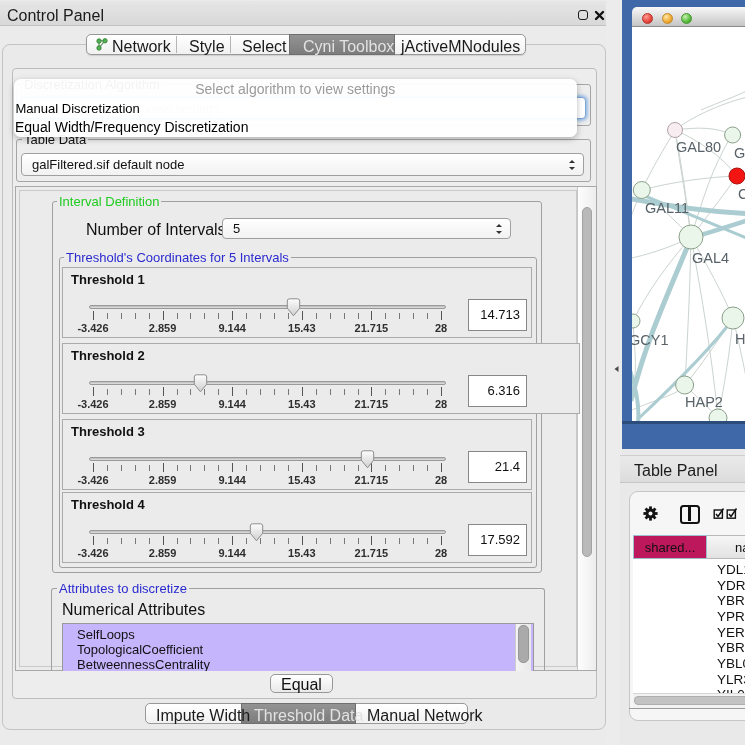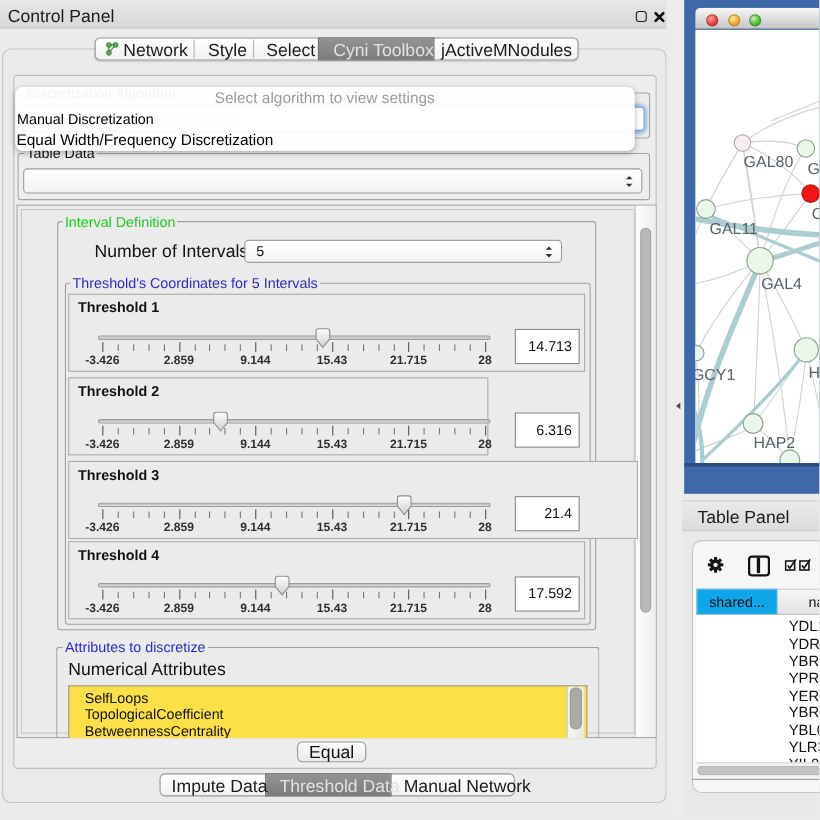--- a/index.html
+++ b/index.html
@@ -54,20 +54,21 @@
 <div class="abs f13" style="left:303px;top:38px;color:#e2e2e2;">Cyni Toolbox</div>
 <div class="abs f13" style="left:401px;top:38px;color:#1a1a1a;">jActiveMNodules</div>
 
 <div class="groupbox" style="left:16px;top:84px;width:575px;height:42px;"></div>
 <div class="gtitle" style="left:22px;top:78px;color:#111;">Discretization Algorithm</div>
 <div class="abs" style="left:21px;top:97px;width:565px;height:22px;background:#fff;border:1px solid #7da7d8;border-radius:4px;box-shadow:0 0 3px 2px rgba(90,150,220,0.55);font-size:13px;color:#b5b5b5;padding:3px 0 0 12px;">Select algorithm to view settings</div>
 
 <div class="groupbox" style="left:16px;top:139px;width:575px;height:43px;"></div>
 <div class="gtitle" style="left:22px;top:133px;color:#111;">Table Data</div>
 <div class="combo" style="left:21px;top:153px;width:563px;height:23px;">
+    <span class="ctext">galFiltered.sif default node</span>
     <span class="carr"></span>
   </div>
 
 <div class="abs" style="left:15px;top:186px;width:582px;height:485px;background:#ebebeb;border:1px solid #a8a8a8;"></div>
 <div class="abs" style="left:19px;top:190px;width:558px;height:477px;border:1px solid #c9c9c9;"></div>
 
 <div class="abs" style="left:577px;top:187px;width:19px;height:483px;background:linear-gradient(90deg,#fdfdfd,#ededed);border-left:1px solid #c6c6c6;"></div>
 <div class="abs" style="left:582px;top:207px;width:10px;height:350px;background:#b9b9b9;border:1px solid #a2a2a2;border-radius:5px;"></div>
 
 <div class="groupbox" style="left:52px;top:201px;width:490px;height:372px;border-color:#a0a0a0;background:#ebebeb;"></div>
@@ -120,21 +121,21 @@
       <defs>
         <linearGradient id="g267" x1="0" y1="0" x2="0" y2="1">
           <stop offset="0" stop-color="#fdfdfd"></stop>
           <stop offset="1" stop-color="#cfcfcf"></stop>
         </linearGradient>
       </defs>
       <path d="M3.5 0.8 L11.5 0.8 Q13.7 0.8 13.7 3 L13.7 10.2 L7.5 17.8 L1.3 10.2 L1.3 3 Q1.3 0.8 3.5 0.8 Z" fill="url(#g267)" stroke="#8d8d8d" stroke-width="1"></path>
     </svg>
   <div class="vbox" style="top:31px;">14.713</div>
 </div>
-<div class="tbox" style="left:62px;top:343px;width:382px;height:71px;padding-left:40px;">
+<div class="tbox" style="left:62px;top:343px;width:518px;height:71px;padding-left:40px;">
   <div class="tlabel">Threshold 2</div>
   <div class="track" style="top:37px;"></div>
   <div class="abs" style="left:30.0px;top:43px;width:1px;height:9px;background:#555;"></div>
     <div class="abs" style="left:43.9px;top:44.5px;width:1px;height:6px;background:#777;"></div>
     <div class="abs" style="left:57.8px;top:44.5px;width:1px;height:6px;background:#777;"></div>
     <div class="abs" style="left:71.8px;top:44.5px;width:1px;height:6px;background:#777;"></div>
     <div class="abs" style="left:85.7px;top:44.5px;width:1px;height:6px;background:#777;"></div>
     <div class="abs" style="left:99.6px;top:43px;width:1px;height:9px;background:#555;"></div>
     <div class="abs" style="left:113.5px;top:44.5px;width:1px;height:6px;background:#777;"></div>
     <div class="abs" style="left:127.4px;top:44.5px;width:1px;height:6px;background:#777;"></div>
@@ -166,21 +167,21 @@
       <defs>
         <linearGradient id="g343" x1="0" y1="0" x2="0" y2="1">
           <stop offset="0" stop-color="#fdfdfd"></stop>
           <stop offset="1" stop-color="#cfcfcf"></stop>
         </linearGradient>
       </defs>
       <path d="M3.5 0.8 L11.5 0.8 Q13.7 0.8 13.7 3 L13.7 10.2 L7.5 17.8 L1.3 10.2 L1.3 3 Q1.3 0.8 3.5 0.8 Z" fill="url(#g343)" stroke="#8d8d8d" stroke-width="1"></path>
     </svg>
   <div class="vbox" style="top:31px;">6.316</div>
 </div>
-<div class="tbox" style="left:62px;top:419px;width:518px;height:71px;">
+<div class="tbox" style="left:62px;top:419px;width:470px;height:71px;">
   <div class="tlabel">Threshold 3</div>
   <div class="track" style="top:37px;"></div>
   <div class="abs" style="left:30.0px;top:43px;width:1px;height:9px;background:#555;"></div>
     <div class="abs" style="left:43.9px;top:44.5px;width:1px;height:6px;background:#777;"></div>
     <div class="abs" style="left:57.8px;top:44.5px;width:1px;height:6px;background:#777;"></div>
     <div class="abs" style="left:71.8px;top:44.5px;width:1px;height:6px;background:#777;"></div>
     <div class="abs" style="left:85.7px;top:44.5px;width:1px;height:6px;background:#777;"></div>
     <div class="abs" style="left:99.6px;top:43px;width:1px;height:9px;background:#555;"></div>
     <div class="abs" style="left:113.5px;top:44.5px;width:1px;height:6px;background:#777;"></div>
     <div class="abs" style="left:127.4px;top:44.5px;width:1px;height:6px;background:#777;"></div>
@@ -263,32 +264,32 @@
       </defs>
       <path d="M3.5 0.8 L11.5 0.8 Q13.7 0.8 13.7 3 L13.7 10.2 L7.5 17.8 L1.3 10.2 L1.3 3 Q1.3 0.8 3.5 0.8 Z" fill="url(#g492)" stroke="#8d8d8d" stroke-width="1"></path>
     </svg>
   <div class="vbox" style="top:31px;">17.592</div>
 </div>
 
 <div class="abs" style="left:51px;top:588px;width:494px;height:82px;border:1px solid #a0a0a0;border-bottom:none;border-radius:3px 3px 0 0;"></div>
 <div class="gtitle" style="left:57px;top:582px;color:#2a2ad0;background:#ebebeb;">Attributes to discretize</div>
 <div class="abs f13 bold" style="left:62px;top:601px;color:#111;">Numerical Attributes</div>
 
-<div class="abs" style="left:62px;top:623px;width:472px;height:47.5px;background:#fde047;border:1px solid #999;border-bottom:none;overflow:hidden;">
+<div class="abs" style="left:62px;top:623px;width:472px;height:47.5px;background:#c4b5fd;border:1px solid #999;border-bottom:none;overflow:hidden;">
   <div style="position:absolute;left:14px;top:3px;font-size:13px;line-height:15px;color:#111;">SelfLoops<br>TopologicalCoefficient<br>BetweennessCentrality</div>
   <div style="position:absolute;right:2px;top:0px;width:16px;height:47.5px;background:linear-gradient(90deg,#f4f4f4,#e9e9e9);border-left:1px solid #ccc;"></div>
   <div style="position:absolute;right:4px;top:1px;width:11px;height:38px;background:#aaa;border:1px solid #979797;border-radius:5px;"></div>
 </div>
 
 <div class="abs" style="left:270px;top:674px;width:63px;height:19px;background:linear-gradient(180deg,#ffffff,#e9e9e9);border:1px solid #989898;border-radius:5px;"></div>
 <div class="abs f13" style="left:281px;top:676px;color:#111;">Equal</div>
 
 <div class="abs" style="left:145px;top:703px;width:323px;height:21px;background:linear-gradient(180deg,#ffffff,#f1f1f1);border:1px solid #989898;border-radius:5px;"></div>
 <div class="abs" style="left:241px;top:703px;width:115px;height:21px;background:linear-gradient(180deg,#939393,#7c7c7c);border:1px solid #6f6f6f;"></div>
-<div class="abs f13" style="left:156px;top:707px;color:#1a1a1a;">Impute Data</div>
+<div class="abs f13" style="left:156px;top:707px;color:#1a1a1a;">Impute Width</div>
 <div class="abs f13" style="left:254px;top:707px;color:#e2e2e2;">Threshold Data</div>
 <div class="abs f13" style="left:367px;top:707px;color:#1a1a1a;">Manual Network</div>
 
 <div class="abs" style="left:606px;top:0;width:16px;height:745px;background:#ececec;"></div>
 <svg class="abs" style="left:614px;top:366px;" width="5" height="6" viewBox="0 0 5 6">
     <path d="M4.5 0 L0.5 3 L4.5 6 Z" fill="#4a4a4a"></path>
   </svg>
 
 <div class="abs" style="left:622px;top:0;width:123px;height:449px;background:#3e68a8;"></div>
 <div class="abs" style="left:632px;top:7px;width:113px;height:20px;background:linear-gradient(180deg,#f8f8f8,#c5c5c5);border-bottom:1px solid #8b8b8b;border-radius:5px 0 0 0;"></div>
@@ -383,21 +384,21 @@
 <svg class="abs" style="left:713px;top:506px;" width="12" height="13" viewBox="0 0 12 13">
     <rect x="1.2" y="4" width="8.2" height="8.2" fill="none" stroke="#111" stroke-width="1.4"></rect>
     <path d="M3 8 L5 10.5 L10.5 2.5" stroke="#111" stroke-width="1.5" fill="none"></path>
   </svg>
 <svg class="abs" style="left:726px;top:506px;" width="12" height="13" viewBox="0 0 12 13">
     <rect x="1.2" y="4" width="8.2" height="8.2" fill="none" stroke="#111" stroke-width="1.4"></rect>
     <path d="M3 8 L5 10.5 L10.5 2.5" stroke="#111" stroke-width="1.5" fill="none"></path>
   </svg>
 
 <div class="abs" style="left:633px;top:534.5px;width:112px;height:158.5px;background:#fff;overflow:hidden;">
-  <div style="position:absolute;left:0;top:0;width:74px;height:24.5px;background:#0ea5e9;border:1px solid #9dbecd;font-size:13px;text-align:center;padding-top:4px;color:#111;">shared...</div>
+  <div style="position:absolute;left:0;top:0;width:74px;height:24.5px;background:#be185d;border:1px solid #9dbecd;font-size:13px;text-align:center;padding-top:4px;color:#111;">shared...</div>
   <div style="position:absolute;left:74px;top:0;width:110px;height:24.5px;background:linear-gradient(180deg,#f6f6f6,#e2e2e2);border:1px solid #b9b9b9;border-left:none;font-size:13px;padding:4px 0 0 28px;color:#111;">na</div>
   <div style="position:absolute;left:84px;top:27.5px;font-size:13.5px;line-height:15.66px;color:#111;">YDL1<br>YDR2<br>YBR0<br>YPR1<br>YER0<br>YBR0<br>YBL0<br>YLR3<br>YIL0</div>
 </div>
 
 <div class="abs" style="left:633px;top:693px;width:112px;height:15px;background:#f2f2f2;border-top:1px solid #d5d5d5;"></div>
 <div class="abs" style="left:634px;top:696px;width:111px;height:9px;background:#c3c3c3;border:1px solid #aeaeae;border-radius:4.5px 0 0 4.5px;border-right:none;"></div>
 <div class="abs" style="left:629px;top:708px;width:116px;height:1px;background:#9a9a9a;"></div>
 
 <div class="abs" style="left:13.5px;top:79px;width:563.5px;height:58px;background:rgba(255,255,255,0.95);border-radius:7px;box-shadow:0 2px 6px rgba(0,0,0,0.28);"></div>
 <div class="abs" style="left:13.5px;top:80px;width:563.5px;height:19px;font-size:14px;color:#9b9b9b;text-align:center;line-height:19px;">Select algorithm to view settings</div>

